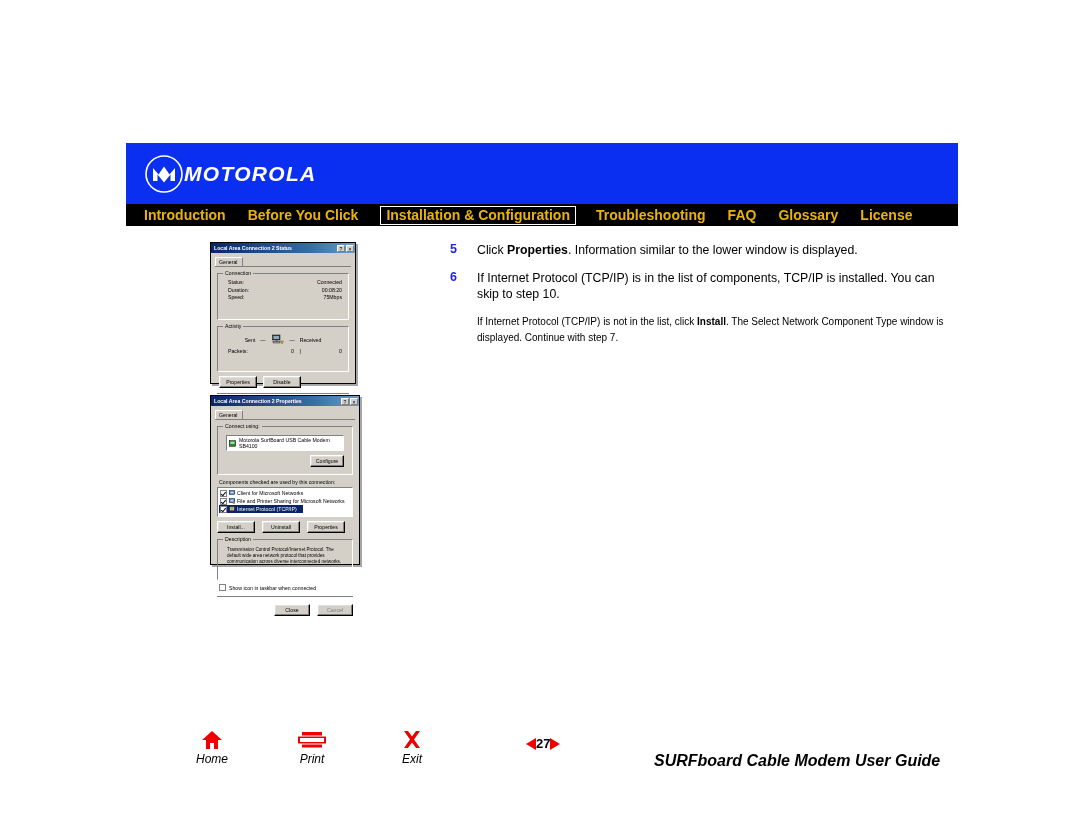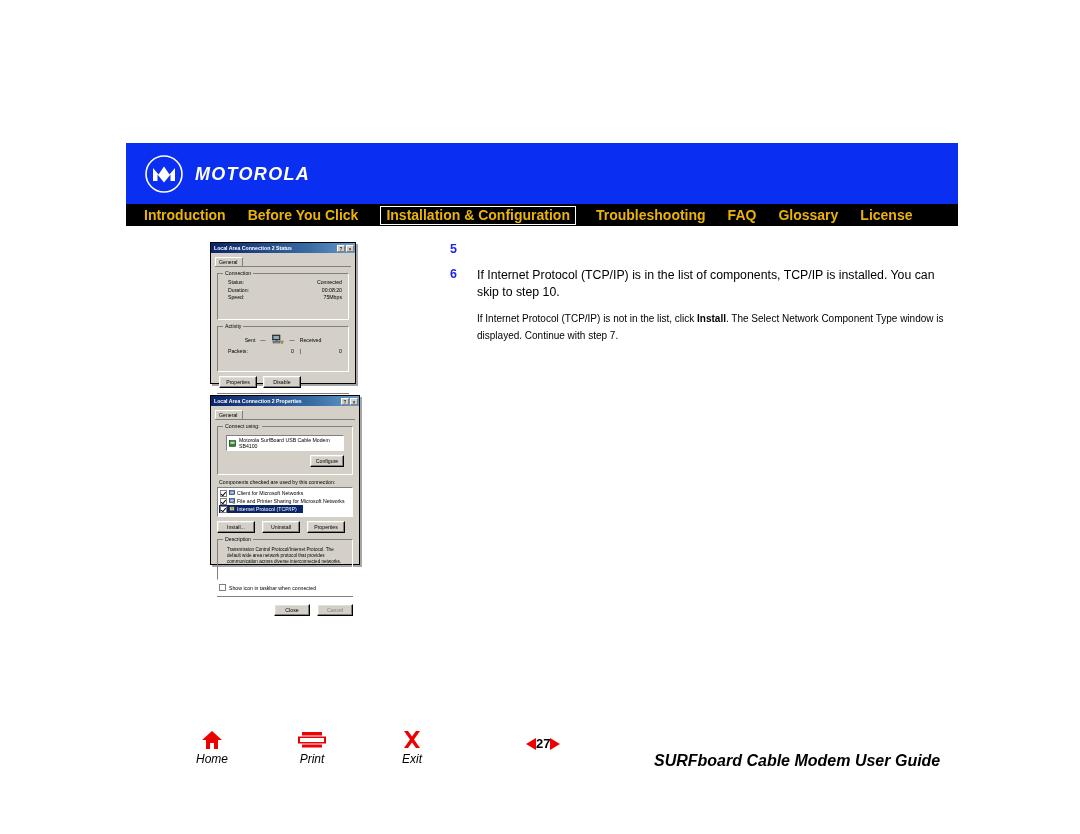--- a/index.html
+++ b/index.html
@@ -33,25 +33,25 @@
     top: 11px;
     display: flex;
     align-items: center;
   }
   .logo-mark {
     width: 40px;
     height: 40px;
   }
   .logo-word {
     color: #ffffff;
-    font-size: 18px;
+    font-size: 21px;
     font-weight: bold;
     font-style: italic;
     letter-spacing: 1.3px;
-    margin-left: 11px;
+    margin-left: 0;
     font-family: "Liberation Sans", sans-serif;
   }
 
   
   .navbar {
     background: #000000;
     height: 22px;
     display: flex;
     align-items: center;
     padding-left: 18px;
@@ -396,20 +396,23 @@
     <div class="nav-item">Glossary</div>
     <div class="nav-item">License</div>
   </div>
 
 
   <div class="content">
 
     <div class="steps">
       <div class="step-row">
         <div class="step-num">5</div>
+        <div class="step-text">
+          <span>Click </span><b>Properties</b><span>. Information similar to the lower window is displayed.</span>
+        </div>
       </div>
       <div class="step-row">
         <div class="step-num">6</div>
         <div class="step-text">If Internet Protocol (TCP/IP) is in the list of components, TCP/IP is installed. You can skip to step 10.</div>
       </div>
       <div class="step-sub">
         <span>If Internet Protocol (TCP/IP) is not in the list, click </span><b>Install</b><span>. The Select Network Component Type window is displayed. Continue with step 7.</span>
       </div>
     </div>
 

